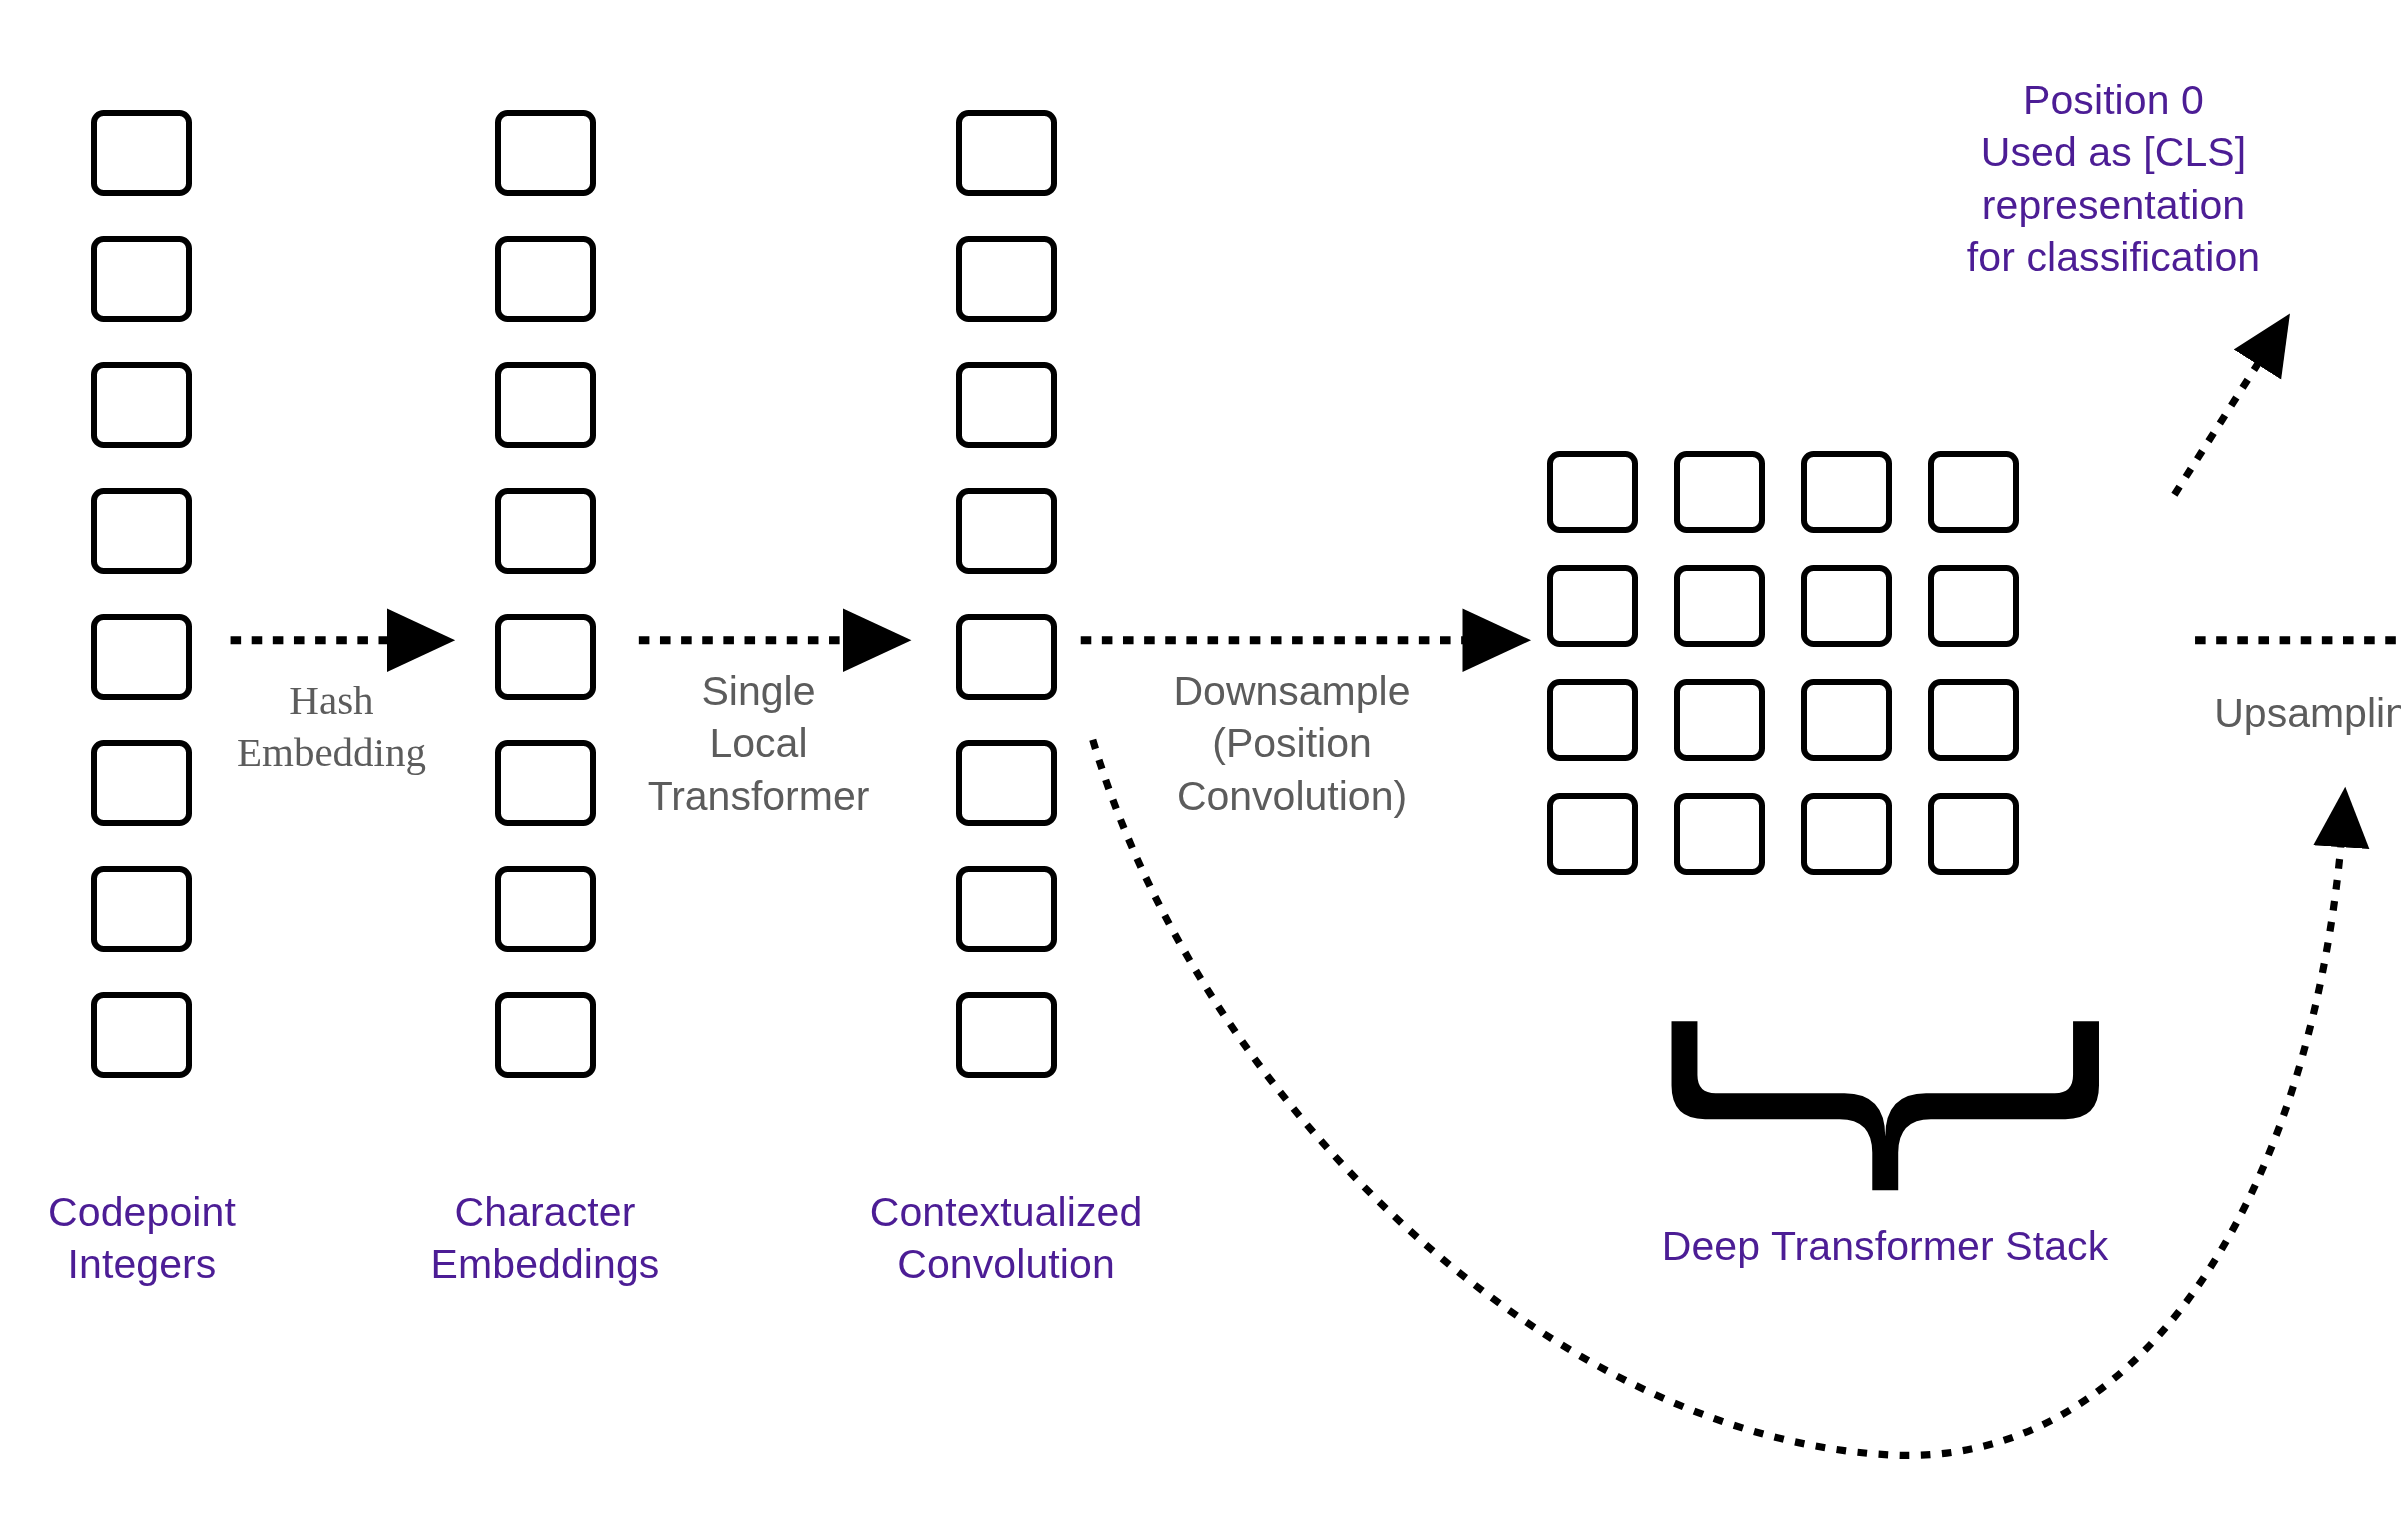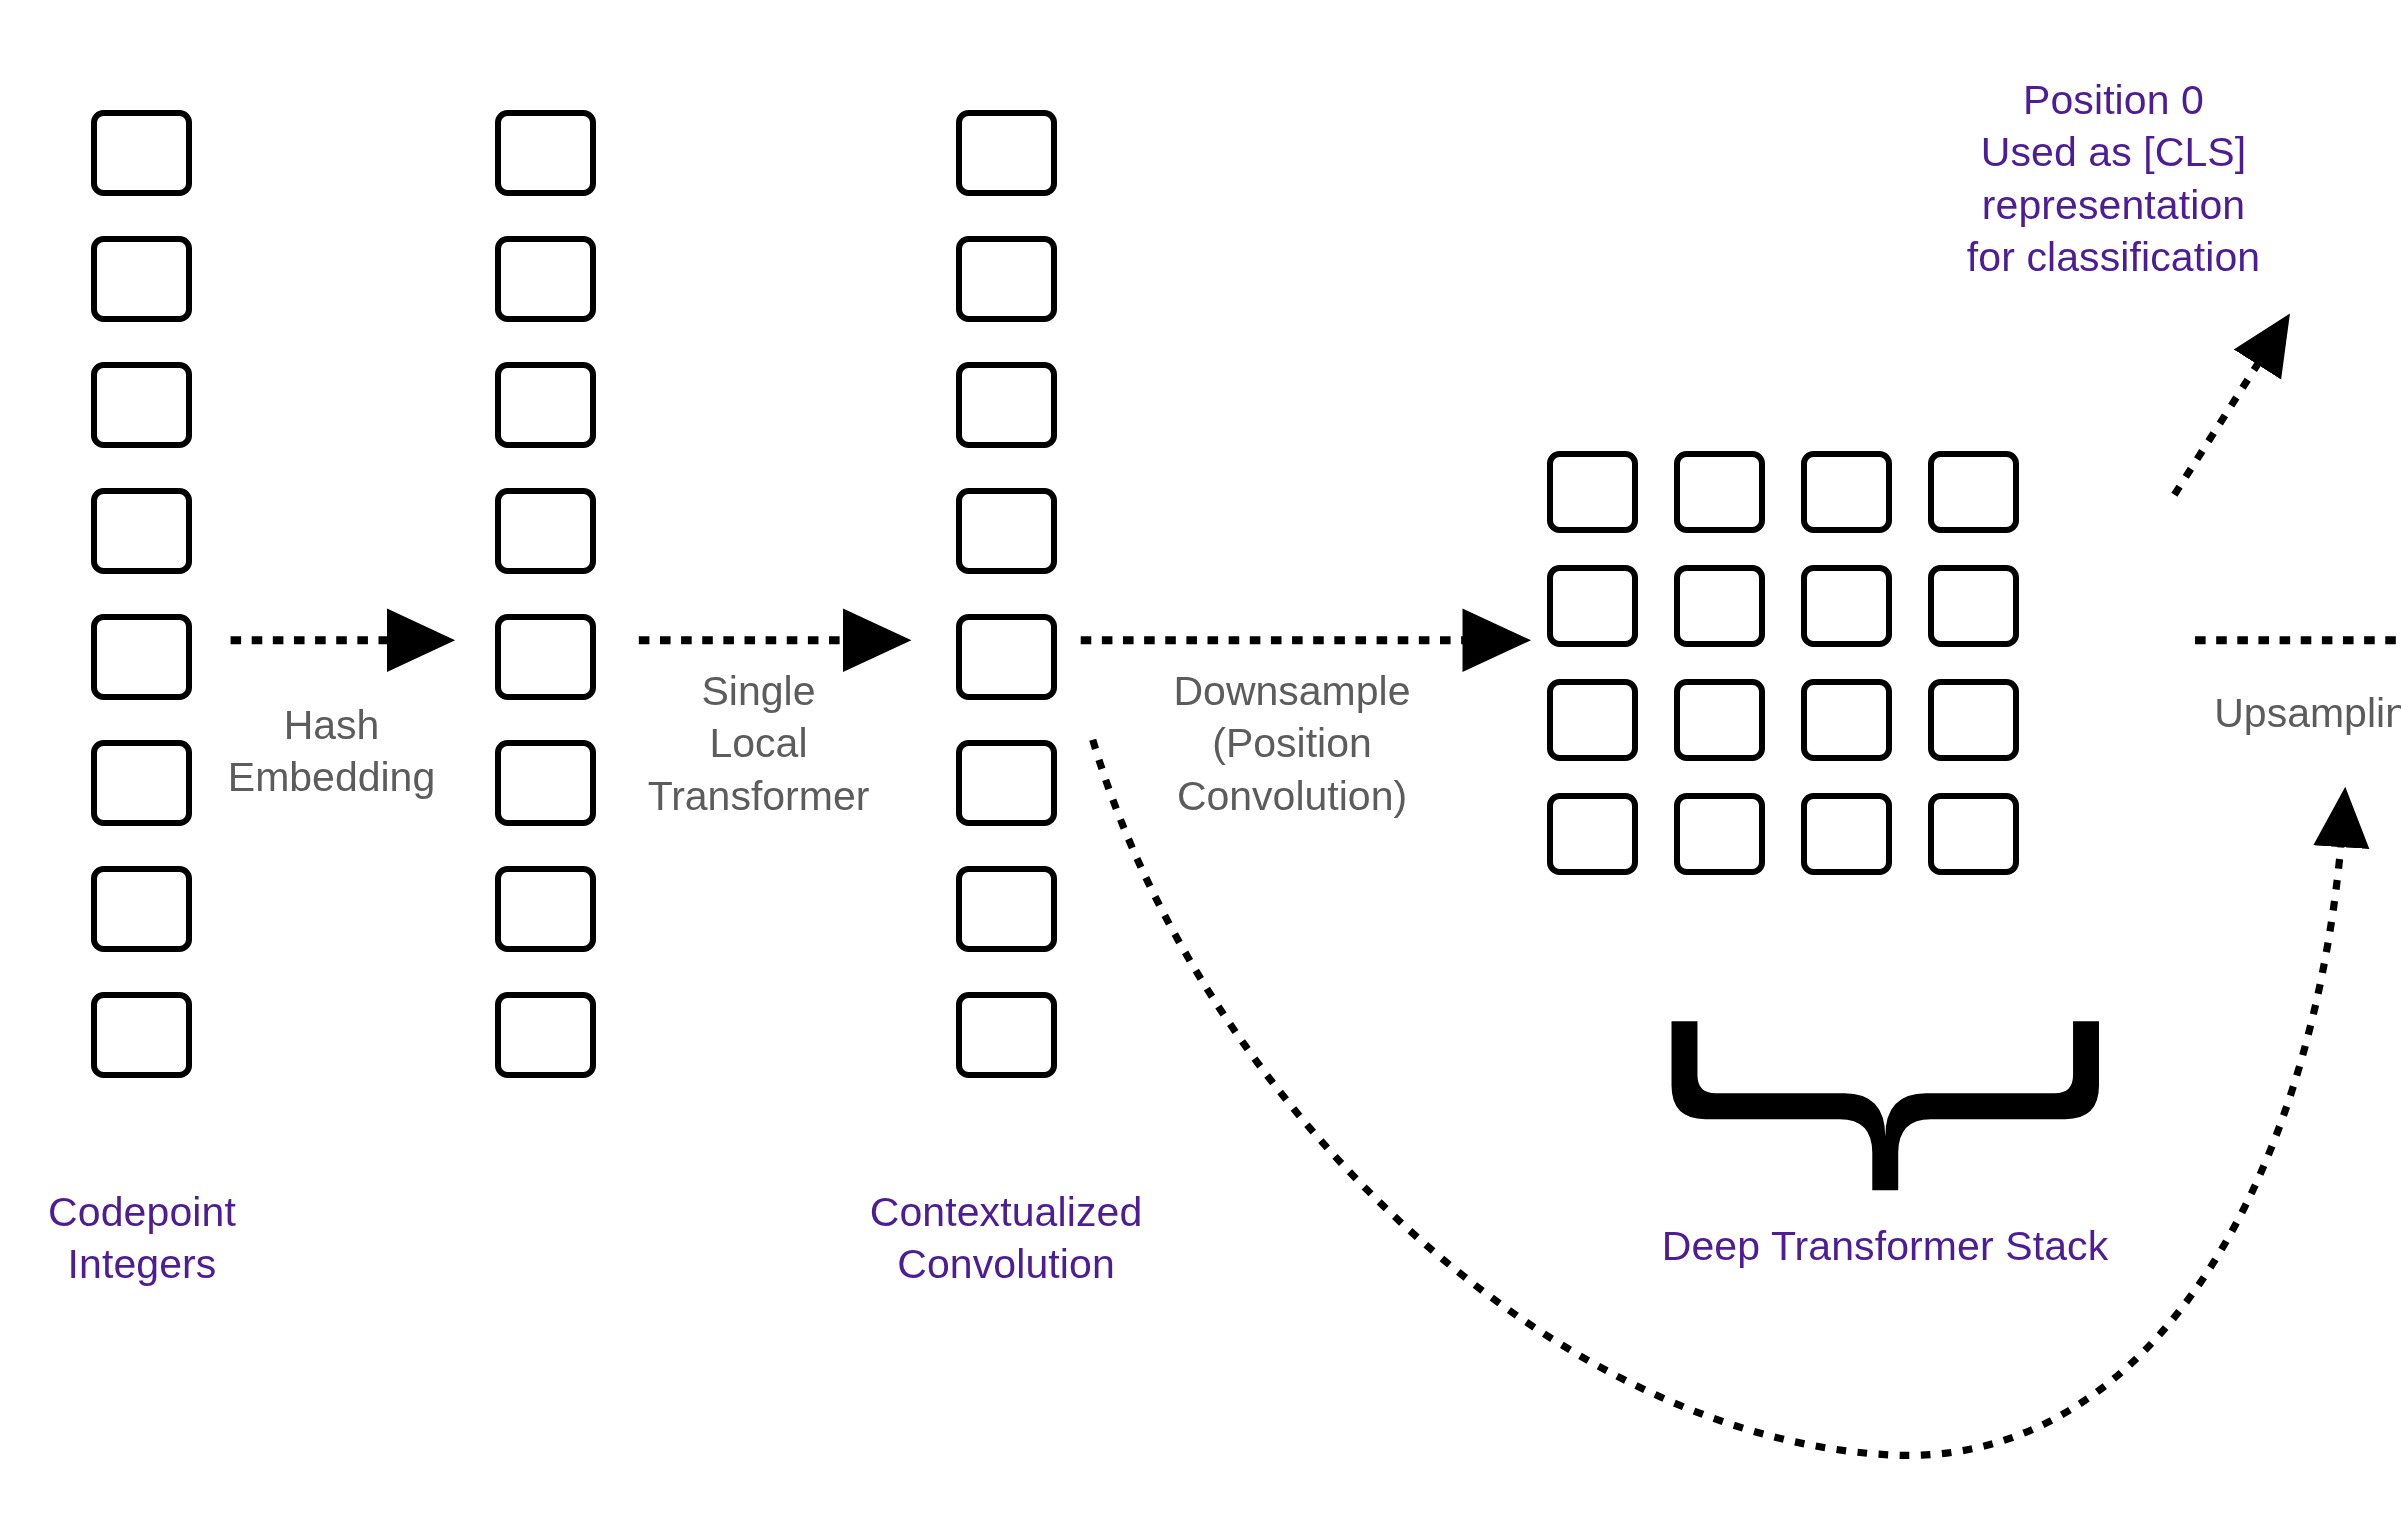--- a/index.html
+++ b/index.html
@@ -130,20 +130,22 @@
   <div class="col vcol" style="left:495px; top:110px;">
     <div class="cell"></div>
     <div class="cell"></div>
     <div class="cell"></div>
     <div class="cell"></div>
     <div class="cell"></div>
     <div class="cell"></div>
     <div class="cell"></div>
     <div class="cell"></div>
   </div>
+  <div class="caption" style="left:353px; top:1186px; width:384px;">Character
+Embeddings</div>
 
   <div class="col vcol" style="left:956px; top:110px;">
     <div class="cell"></div>
     <div class="cell"></div>
     <div class="cell"></div>
     <div class="cell"></div>
     <div class="cell"></div>
     <div class="cell"></div>
     <div class="cell"></div>
     <div class="cell"></div>
@@ -164,21 +166,21 @@
     <div class="cell"></div>
     <div class="cell"></div>
     <div class="cell"></div>
     <div class="cell"></div>
     <div class="cell"></div>
     <div class="cell"></div>
     <div class="cell"></div>
   </div>
   <div class="caption" style="left:1597px; top:1220px; width:576px;">Deep Transformer Stack</div>
 
-  <div class="arrow-label" style="left:202px; top:699px; width:259px;">Hash
+  <div class="arrow-label" style="left:202px; top:674px; width:259px;font-family:Liberation Serif, serif;">Hash
 Embedding</div>
 
   <div class="arrow-label" style="left:624px; top:665px; width:269px;">Single
 Local
 Transformer</div>
 
   <div class="arrow-label" style="left:1143px; top:665px; width:298px;">Downsample
 (Position
 Convolution)</div>
 

